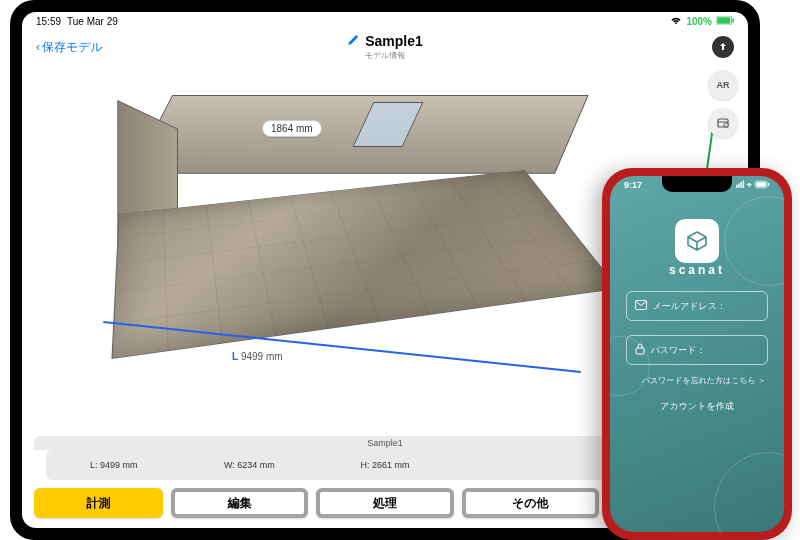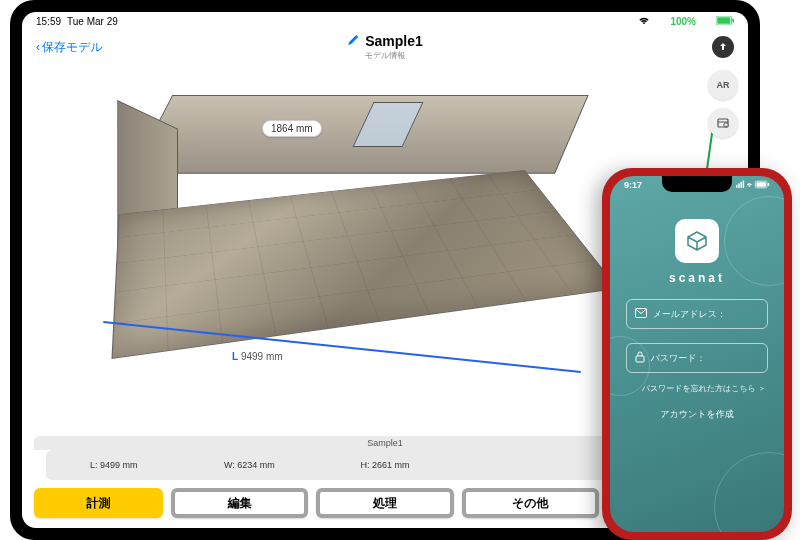--- a/index.html
+++ b/index.html
@@ -5,21 +5,21 @@
 * { margin: 0; padding: 0; box-sizing: border-box; font-family: -apple-system, BlinkMacSystemFont, "Segoe UI", sans-serif; }
 body { background: #fff; width: 800px; height: 540px; overflow: hidden; position: relative; }
 
 
 .ipad { position: absolute; left: 10px; top: 0; width: 750px; height: 540px; background: #000; border-radius: 24px; padding: 12px; }
 .ipad-screen { width: 100%; height: 100%; background: #fff; border-radius: 14px; overflow: hidden; display: flex; flex-direction: column; }
 
 
 .status-bar { height: 18px; display: flex; justify-content: space-between; align-items: center; padding: 0 14px; font-size: 10px; color: #000; font-weight: 500; }
 .status-left { display: flex; gap: 6px; align-items: center; }
-.status-right { display: flex; gap: 20px; align-items: center; }
+.status-right { display: flex; gap: 4px; align-items: center; }
 
 
 .nav-bar { height: 34px; display: flex; align-items: center; justify-content: space-between; padding: 0 14px; position: relative; }
 .nav-back { color: #007aff; font-size: 12px; display: flex; align-items: center; gap: 2px; cursor: pointer; }
 .nav-center { position: absolute; left: 50%; transform: translateX(-50%); text-align: center; }
 .nav-title { font-size: 14px; font-weight: 700; display: flex; align-items: center; gap: 6px; justify-content: center; }
 .nav-subtitle { font-size: 8px; color: #888; margin-top: 1px; }
 .nav-upload { width: 22px; height: 22px; background: #333; border-radius: 50%; display: flex; align-items: center; justify-content: center; cursor: pointer; }
 
 
@@ -74,21 +74,21 @@
 .btn-yellow { background: #ffcc00; color: #000; }
 .btn-white { background: #fff; color: #000; border: 4px solid #a3a3a3; }
 .btn-red { background: #ff3b30; color: #fff; }
 
 
 .iphone { position: absolute; right: 8px; top: 168px; width: 190px; height: 372px; background: #b91c1c; border-radius: 30px; padding: 8px; box-shadow: -6px 4px 20px rgba(0,0,0,.3); }
 .iphone-screen { width: 100%; height: 100%; border-radius: 24px; overflow: hidden; background: linear-gradient(160deg, #5fa8a8 0%, #4a9090 50%, #3a7878 100%); position: relative; display: flex; flex-direction: column; align-items: center; color: #fff; }
 .notch { position: absolute; top: 0; left: 50%; transform: translateX(-50%); width: 70px; height: 16px; background: #000; border-radius: 0 0 10px 10px; }
 .ph-status { width: 100%; display: flex; justify-content: space-between; padding: 4px 14px 0 14px; font-size: 9px; font-weight: 600; }
 .ph-logo { margin-top: 28px; width: 44px; height: 44px; background: #fff; border-radius: 10px; display: flex; align-items: center; justify-content: center; }
-.ph-brand { margin-top: 8px; font-size: 12px; font-weight: 700; letter-spacing: 3px; }
+.ph-brand { font-size: 12px; font-weight: 700; letter-spacing: 3px; }
 .ph-field { width: 82%; height: 30px; border: 1px solid rgba(255,255,255,.6); border-radius: 6px; margin-top: 14px; display: flex; align-items: center; padding: 0 8px; gap: 6px; font-size: 9px; color: rgba(255,255,255,.9); }
 .ph-link { font-size: 8px; margin-top: 10px; align-self: flex-end; margin-right: 18px; opacity: .9; }
 .ph-login { width: 82%; height: 30px; background: rgba(255,255,255,.85); color: #4a9090; border-radius: 15px; display: flex; align-items: center; justify-content: center; font-size: 11px; font-weight: 700; margin-top: 16px; cursor: pointer; }
 .ph-create { font-size: 9px; margin-top: 14px; opacity: .95; }
 
 .bubbles { position: absolute; inset: 0; pointer-events: none; }
 .bubbles span { position: absolute; border: 1px solid rgba(255,255,255,.2); border-radius: 50%; }
 </style>
 </head>
 <body>

